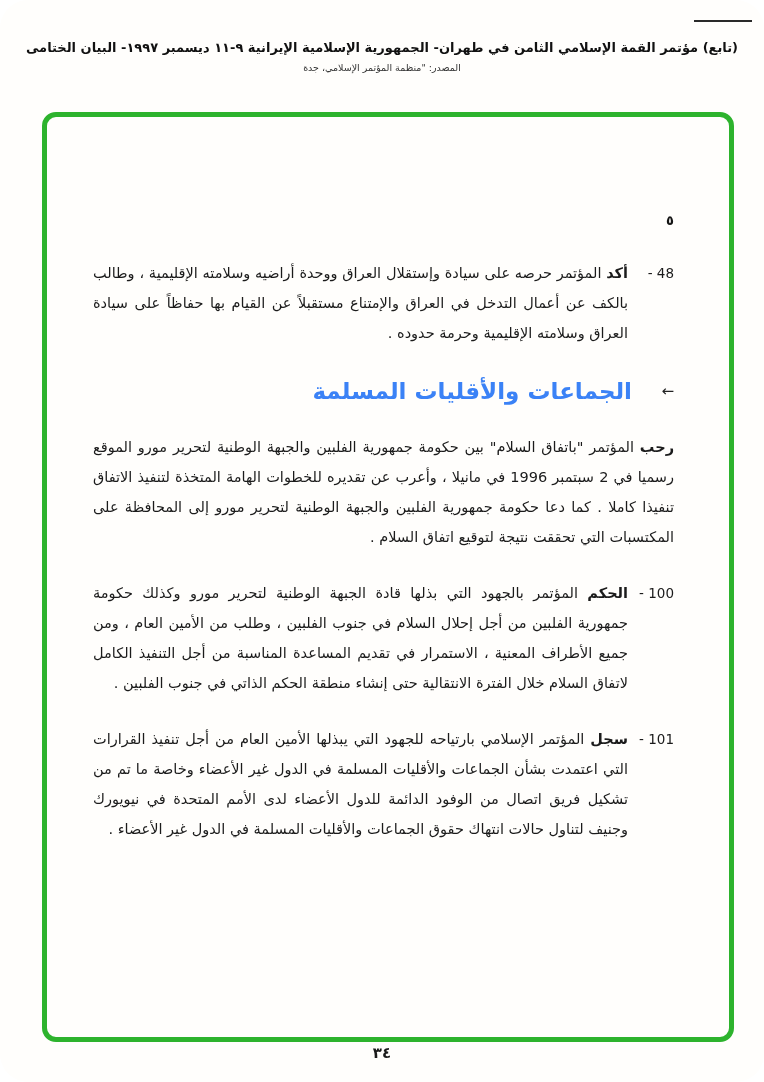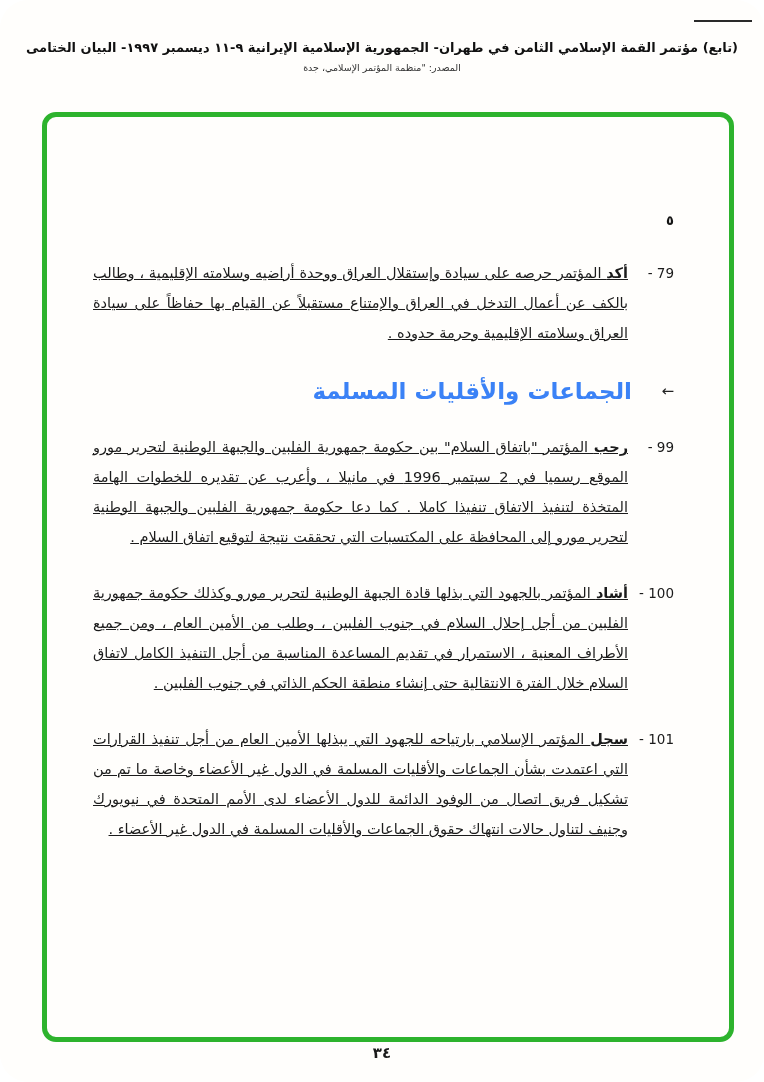--- a/index.html
+++ b/index.html
@@ -87,21 +87,20 @@
     flex: none;
     width: 40px;
     direction: ltr;
     unicode-bidi: bidi-override;
     text-align: right;
     font-size: 13.5px;
     line-height: 30px;
   }
   .para .ptext {
     flex: 1;
-    text-decoration: underline;
   }
   .para .ptext b {
     font-weight: bold;
   }
   .para-98 { margin-top: 30px; }
   .sec-heading2 {
     display: flex;
     direction: rtl;
     align-items: center;
     margin-top: 30px;
@@ -144,37 +143,36 @@
   </div>
 
   <div class="green-box">
     <div class="box-inner">
 
       <div class="sec-heading1">
         <span class="marker">٥</span>
       </div>
 
       <div class="para para-98">
-        <span class="pnum">- 79</span>
+        <span class="pnum">- 48</span>
         <span class="ptext"><b>أكد</b><span> المؤتمر حرصه على سيادة وإستقلال العراق ووحدة أراضيه وسلامته الإقليمية ، وطالب بالكف عن أعمال التدخل في العراق والإمتناع مستقبلاً عن القيام بها حفاظاً على سيادة العراق وسلامته الإقليمية وحرمة حدوده .</span></span>
       </div>
 
       <div class="sec-heading2">
         <span class="marker">←</span>
         <span class="title">الجماعات والأقليات المسلمة</span>
       </div>
 
       <div class="para para-99">
-        <span class="pnum">- 99</span>
         <span class="ptext"><b>رحب</b><span> المؤتمر "باتفاق السلام" بين حكومة جمهورية الفلبين والجبهة الوطنية لتحرير مورو الموقع رسميا في 2 سبتمبر 1996 في مانيلا ، وأعرب عن تقديره للخطوات الهامة المتخذة لتنفيذ الاتفاق تنفيذا كاملا . كما دعا حكومة جمهورية الفلبين والجبهة الوطنية لتحرير مورو إلى المحافظة على المكتسبات التي تحققت نتيجة لتوقيع اتفاق السلام .</span></span>
       </div>
 
       <div class="para para-100">
         <span class="pnum">- 100</span>
-        <span class="ptext"><b>أشاد</b><span> المؤتمر بالجهود التي بذلها قادة الجبهة الوطنية لتحرير مورو وكذلك حكومة جمهورية الفلبين من أجل إحلال السلام في جنوب الفلبين ، وطلب من الأمين العام ، ومن جميع الأطراف المعنية ، الاستمرار في تقديم المساعدة المناسبة من أجل التنفيذ الكامل لاتفاق السلام خلال الفترة الانتقالية حتى إنشاء منطقة الحكم الذاتي في جنوب الفلبين .</span></span>
+        <span class="ptext"><b>الحكم</b><span> المؤتمر بالجهود التي بذلها قادة الجبهة الوطنية لتحرير مورو وكذلك حكومة جمهورية الفلبين من أجل إحلال السلام في جنوب الفلبين ، وطلب من الأمين العام ، ومن جميع الأطراف المعنية ، الاستمرار في تقديم المساعدة المناسبة من أجل التنفيذ الكامل لاتفاق السلام خلال الفترة الانتقالية حتى إنشاء منطقة الحكم الذاتي في جنوب الفلبين .</span></span>
       </div>
 
       <div class="para para-101">
         <span class="pnum">- 101</span>
         <span class="ptext"><b>سجل</b><span> المؤتمر الإسلامي بارتياحه للجهود التي يبذلها الأمين العام من أجل تنفيذ القرارات التي اعتمدت بشأن الجماعات والأقليات المسلمة في الدول غير الأعضاء وخاصة ما تم من تشكيل فريق اتصال من الوفود الدائمة للدول الأعضاء لدى الأمم المتحدة في نيويورك وجنيف لتناول حالات انتهاك حقوق الجماعات والأقليات المسلمة في الدول غير الأعضاء .</span></span>
       </div>
 
     </div>
   </div>
 

